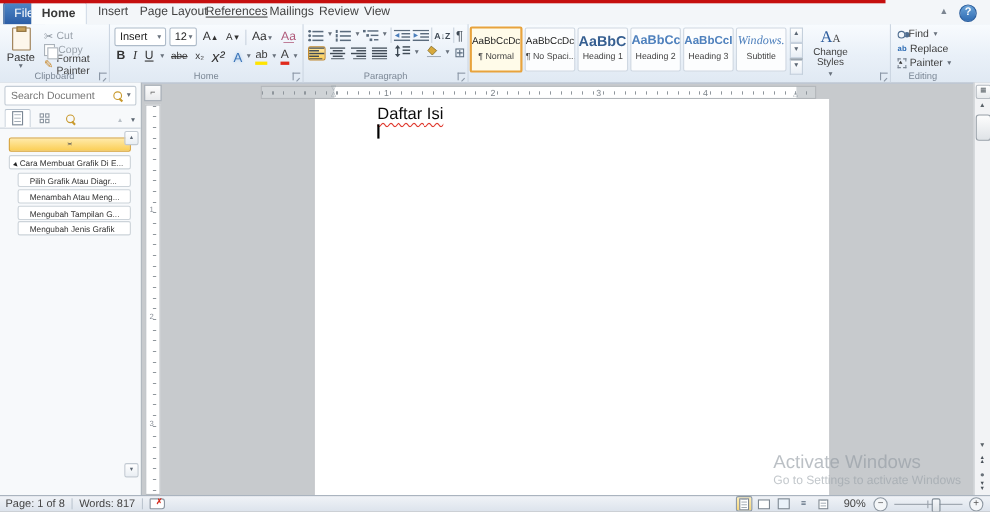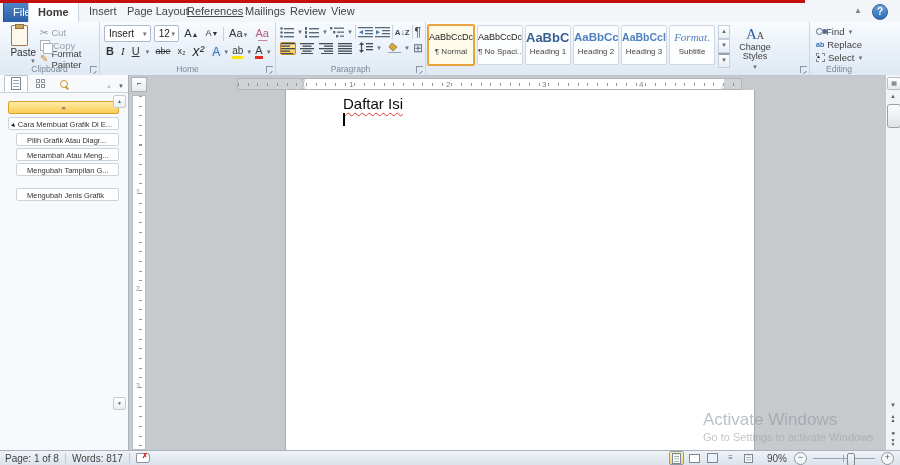--- a/index.html
+++ b/index.html
@@ -23,21 +23,21 @@
           border-bottom:1px solid #b9c6d6;display:flex;}
   .grp{position:relative;height:100%;border-right:1px solid #ccd6e2;box-sizing:border-box;}
   .grp-label{position:absolute;bottom:1px;left:0;right:0;text-align:center;font-size:8.5px;color:#7c8896;}
   .launcher{position:absolute;right:2px;bottom:2px;width:6px;height:6px;border-left:1px solid #8a96a5;border-top:1px solid #8a96a5;}
   .launcher:after{content:"";position:absolute;right:0;bottom:0;width:4px;height:1px;background:#8a96a5;transform:rotate(-45deg);}
   .mini{font-size:9.5px;color:#3f3f3f;display:flex;align-items:center;gap:3px;height:13px;padding:0 2px;}
   .mini.dis{color:#9aa2ab;}
   .dd{font-size:6px;color:#68717c;}
   
   #grp-clipboard{width:100px;}
-  #paste-btn{position:absolute;left:2px;top:3px;width:34px;height:44px;text-align:right;font-size:10px;color:#333;}
+  #paste-btn{position:absolute;left:2px;top:3px;width:34px;height:44px;text-align:center;font-size:10px;color:#333;}
   .clipboard-shape{width:15px;height:19px;margin:0 auto 1px;background:#fdf7ec;border:1px solid #9a7b4f;border-radius:1px;position:relative;}
   .clipboard-shape:before{content:"";position:absolute;left:3px;top:-2px;width:7px;height:3px;background:#c7a05a;border:1px solid #8f7344;}
   #clip-col{position:absolute;left:38px;top:4px;}
   .scissors{color:#8b949e;font-size:10px;}
   .copy-shape{width:8px;height:9px;border:1px solid #aab2ba;background:#fff;position:relative;}
   .copy-shape:before{content:"";position:absolute;left:2px;top:2px;width:8px;height:9px;border:1px solid #aab2ba;background:#fff;}
   .brush{color:#c98a2e;font-size:10px;transform:rotate(0deg);}
   
   #grp-font{width:176px;}
   .combo{height:15px;background:#fff;border:1px solid #aebbc9;border-radius:2px;display:flex;align-items:center;
@@ -365,21 +365,21 @@
     </div>
     <div class="stylecard">
       <div class="s-sample samp-h2">AaBbCc</div>
       <div class="s-name">Heading 2</div>
     </div>
     <div class="stylecard">
       <div class="s-sample samp-h3">AaBbCcI</div>
       <div class="s-name">Heading 3</div>
     </div>
     <div class="stylecard">
-      <div class="s-sample samp-sub">Format.</div>
+      <div class="s-sample samp-sub">Windows.</div>
       <div class="s-name">Subtitle</div>
     </div>
     <div class="gal-scroll">
       <div class="gal-btn">▲</div>
       <div class="gal-btn">▼</div>
       <div class="gal-btn" style="border-top:2px solid #9aa4ae;">▼</div>
     </div>
     <div id="change-styles">
       <div><span class="chgA">A</span><span class="chgA2">A</span></div>
       <div style="line-height:9px;">Change Styles</div>
@@ -393,28 +393,33 @@
       <span class="binoc"></span>
       <span>Find</span>
         <span class="dd">▼</span>
     </div>
     <div class="mini">
       <span class="repl-ab">ab</span>
       <span>Replace</span>
     </div>
     <div class="mini">
       <span class="sel-box"></span>
-      <span>Select</span>
+      <span>Painter</span>
         <span class="dd">▼</span>
     </div>
     <div class="grp-label">Editing</div>
   </div>
 </div>
 
 <div id="navpane" class="abs">
+  <div id="nav-search">
+    <input placeholder="Search Document" style="">
+    <span class="mag"></span>
+    <span class="dd">▼</span>
+  </div>
   <div id="nav-tabs">
     <div class="ntab sel">
         <span class="doc-ic"></span>
       </div>
     <div class="ntab">
         <span class="thumb-ic">
           <span></span>
           <span></span>
           <span></span>
           <span></span>
@@ -431,21 +436,21 @@
   <div id="nav-list">
     <div class="nitem yellow" style="left:8px;top:8px;width:111px;">
       <span>≍</span>
     </div>
     <div class="nitem" style="left:8px;top:24px;width:111px;">
       <span class="tri-collapse">▶</span><span>Cara Membuat Grafik Di E...</span>
     </div>
     <div class="nitem" style="left:16px;top:40px;width:103px;padding-left:10px;"><span>Pilih Grafik Atau Diagr...</span></div>
     <div class="nitem" style="left:16px;top:55px;width:103px;padding-left:10px;"><span>Menambah Atau Meng...</span></div>
     <div class="nitem" style="left:16px;top:70px;width:103px;padding-left:10px;"><span>Mengubah Tampilan G...</span></div>
-    <div class="nitem" style="left:16px;top:95px;width:103px;padding-left:10px;"><span>Mengubah Jenis Grafik</span></div>
+    <div class="nitem" style="left:16px;top:84px;width:103px;padding-left:10px;"><span>Mengubah Jenis Grafik</span></div>
     <div class="sbar-btn" style="right:2px;top:2px;">▲</div>
     <div class="sbar-btn" style="right:2px;top:304px;">▼</div>
   </div>
 </div>
 
 <div id="tabsel" class="abs">⌐</div>
 <div id="hruler" class="abs">
   <div class="white"></div>
   <div class="hticks"></div>
   <span class="hnum" style="left:111px;">1</span>

